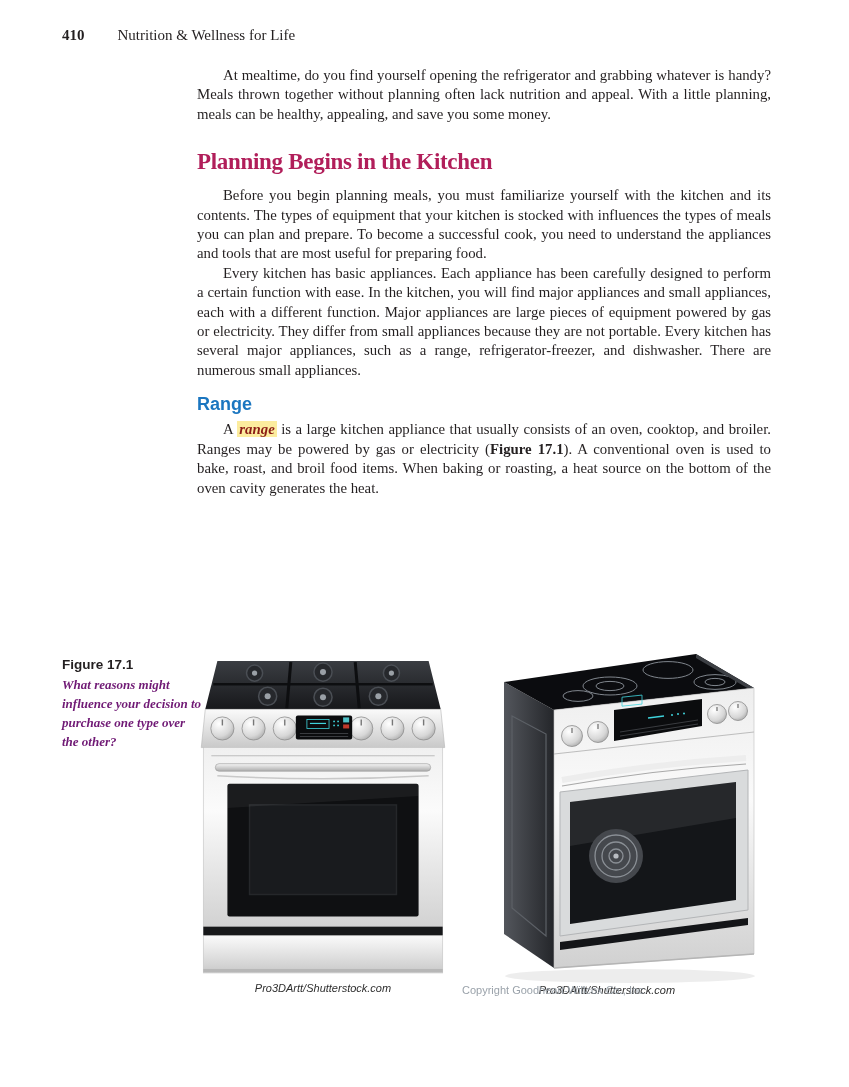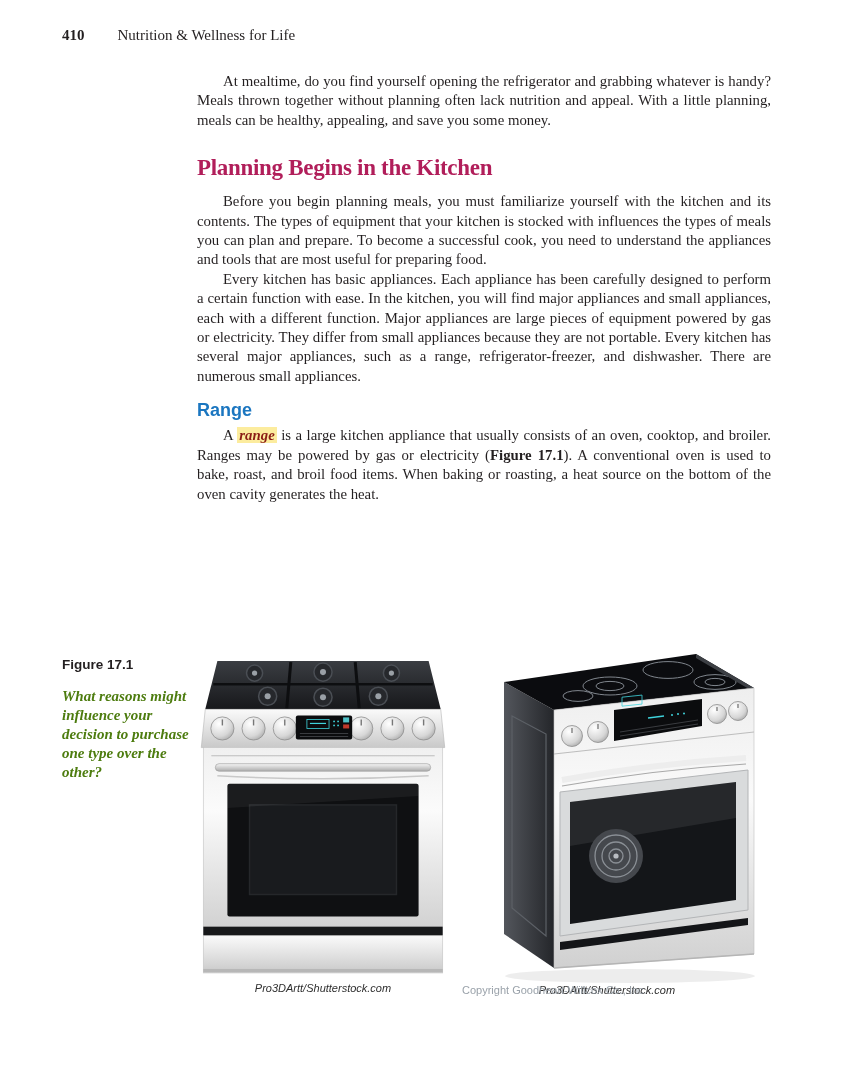--- a/index.html
+++ b/index.html
@@ -7,21 +7,21 @@
     position:relative; width:849px; height:1087px; margin:0 auto;
     background:#ffffff; overflow:hidden;
     font-family:"Liberation Serif", serif; color:#231f20;padding-left:11px;
   }
   
   .header { position:absolute; top:27px; left:62px; font-size:15px; }
   .page-num { font-weight:bold; }
   .book-title { margin-left:33px; }
 
   
-  .column { position:absolute; left:197px; top:72px; width:574px; }
+  .column { position:absolute; left:197px; top:66px; width:574px; }
   .column p {
     margin:0; text-align:justify; font-size:14.8px; line-height:19.4px;
     text-indent:26px;
   }
   h1.h-main {
     font-family:"Liberation Serif", serif; font-weight:bold;
     font-size:23px; color:#b11e5a; margin:25px 0 11px 0; letter-spacing:-0.3px;
   }
   h2.h-green {
     font-family:"Liberation Sans", sans-serif; font-weight:bold;
@@ -38,21 +38,21 @@
   .figref { font-weight:bold; }
 
   
   .fig-caption {
     position:absolute; left:62px; top:656px; width:132px;
     font-family:"Liberation Sans", sans-serif; font-size:13.5px; line-height:17.5px;
   }
   .fig-label { font-weight:bold; }
   .fig-question {
     font-family:"Liberation Serif", serif; font-style:italic; font-weight:bold;
-    font-size:15px; line-height:19px; color:#4d7c0f; width:142px; margin-top:13px;
+    font-size:13px; line-height:19px; color:#701a75; width:142px; margin-top:1px;
   }
 
   
   .img-left  { position:absolute; left:197px; top:653px; width:252px; height:326px; }
   .img-right { position:absolute; left:462px; top:646px; width:296px; height:340px; }
   .img-left svg, .img-right svg { width:100%; height:100%; display:block; }
 
   .credit {
     position:absolute; font-family:"Liberation Sans", sans-serif;
     font-style:italic; font-size:11px; color:#2e2e2e; text-align:center;

